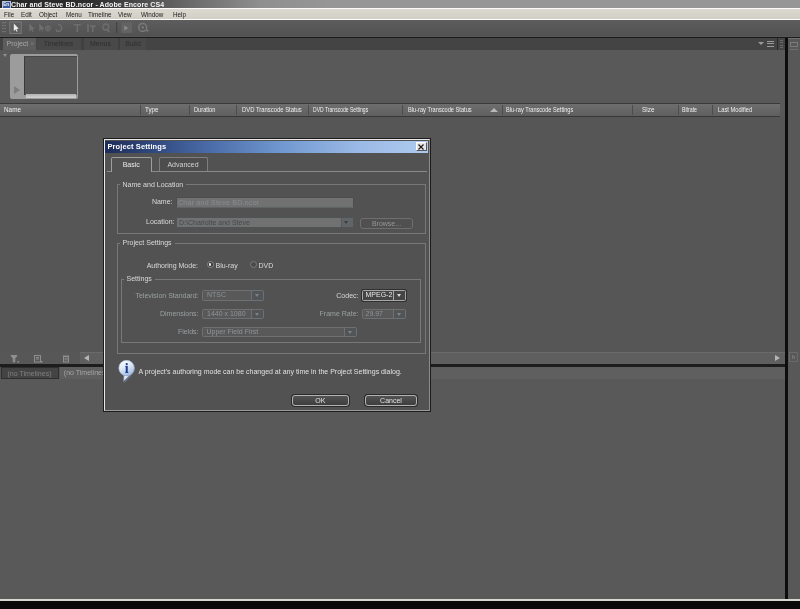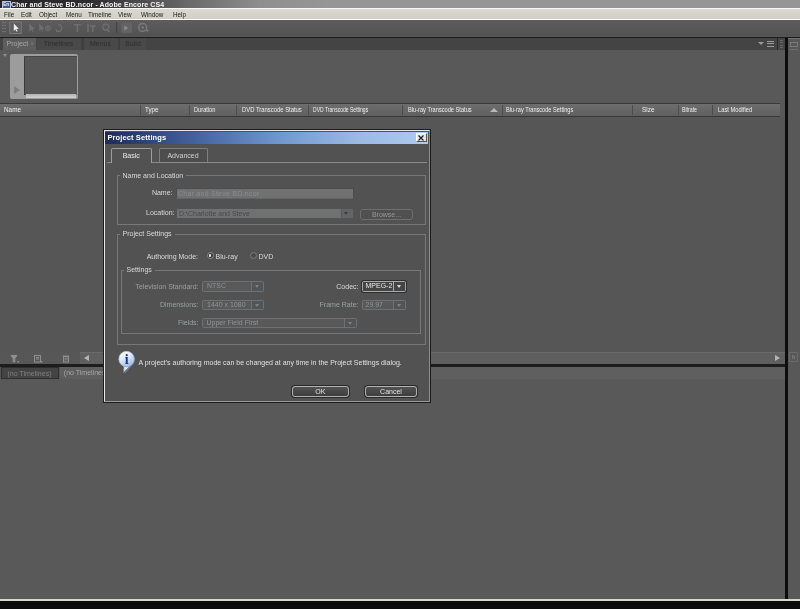--- a/index.html
+++ b/index.html
@@ -33,21 +33,21 @@
 #tltabs{left:0;top:366.5px;width:786px;height:12.5px;background:#555555;}
 #tltab1{position:absolute;left:0.5px;top:0.5px;width:58px;height:11.5px;background:#444444;border:1px solid #2e2e2e;box-sizing:border-box;font-size:7px;color:#808080;text-align:center;line-height:11px;}
 #tltab2{position:absolute;left:60px;top:0.5px;width:726px;height:12px;background:#5f5f5f;font-size:7px;color:#a5a5a5;line-height:11px;}
 #tlbody{left:0;top:379px;width:786px;height:219.5px;background:#595959;}
 
 #vline{left:785px;top:37.7px;width:2.6px;height:561.3px;background:#0d0d0d;}
 #rstrip{left:787.6px;top:37.7px;width:12.4px;height:561.3px;background:#585858;border-top:1px solid #707070;}
 #botline{left:0;top:598.8px;width:800px;height:1.9px;background:#d9d7d2;}
 #botblack{left:0;top:600.7px;width:800px;height:8.3px;background:#0a0a0a;}
 
-#dlg{left:104px;top:130px;width:325.8px;height:272px;background:#525252;border-left:1.5px solid #e9e9e9;border-top:1.5px solid #e9e9e9;border-right:1.5px solid #8c8c8c;border-bottom:1.5px solid #9c9c9c;box-sizing:border-box;box-shadow:0 0 0 1px #1c1c1c;}
+#dlg{left:104px;top:139px;width:325.8px;height:272px;background:#525252;border-left:1.5px solid #e9e9e9;border-top:1.5px solid #e9e9e9;border-right:1.5px solid #8c8c8c;border-bottom:1.5px solid #9c9c9c;box-sizing:border-box;box-shadow:0 0 0 1px #1c1c1c;}
 #dtitle{left:0px;top:0.5px;width:322.8px;height:12px;background:linear-gradient(90deg,#1d2c57 0%,#30497e 15%,#4a6ba8 32%,#7199d0 55%,#9ab9e6 78%,#aecaee 100%);}
 #dtitletext{left:2.5px;top:1.5px;font-size:7.5px;font-weight:bold;color:#ffffff;letter-spacing:0.1px;}
 #dclose{left:311px;top:1.5px;width:10.5px;height:9px;background:#e6e6e6;border-top:1px solid #fff;border-left:1px solid #fff;border-right:1.2px solid #555;border-bottom:1.2px solid #555;box-sizing:border-box;text-align:center;}
 #dclose svg{display:block;margin:1px auto 0;}
 
 .dtab{position:absolute;top:16.5px;height:14px;font-size:7px;text-align:center;box-sizing:border-box;}
 #tabline{left:2px;top:30.5px;width:319.8px;height:1px;background:#8a8a8a;}
 #tabBasic{left:5.5px;width:41.5px;height:15px !important;background:#525252;border:1px solid #9e9e9e;border-bottom:none;border-radius:2px 2px 0 0;color:#ececec;line-height:14px;z-index:3;}
 #tabAdv{left:53.5px;width:49px;background:#4d4d4d;border:1px solid #7e7e7e;border-bottom:none;border-radius:2px 2px 0 0;color:#d2d2d2;line-height:14px;z-index:1;}
 

